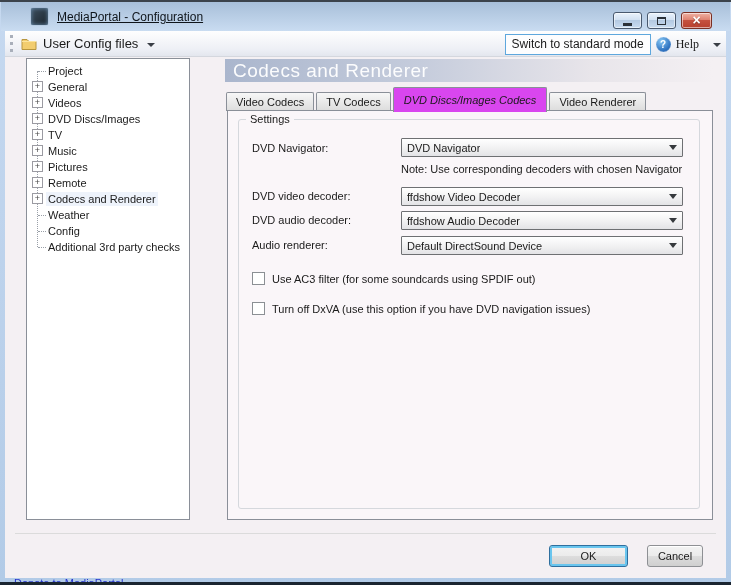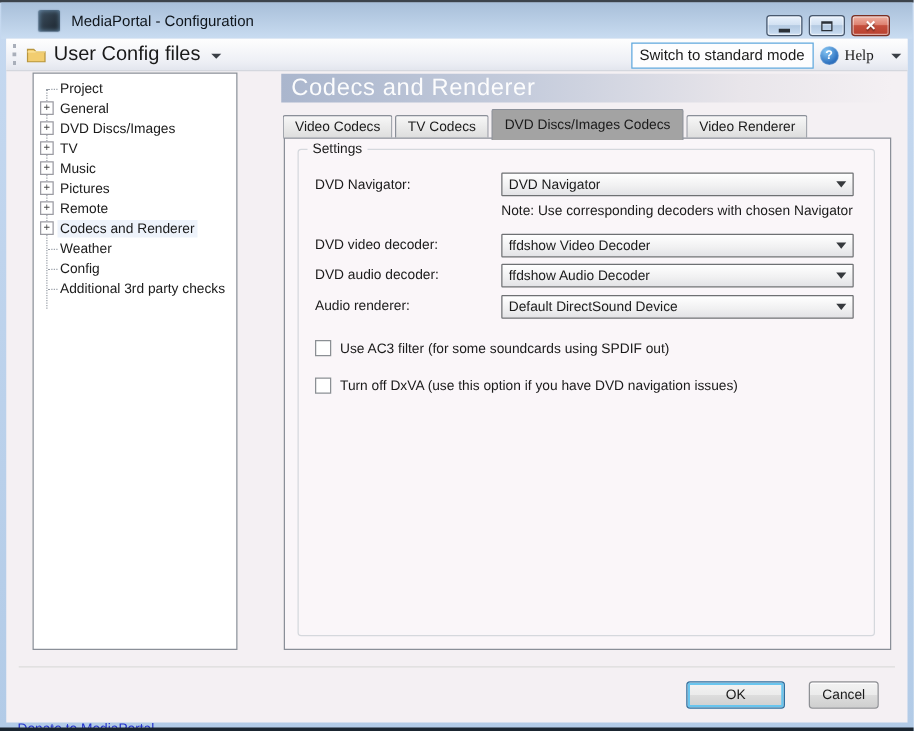--- a/index.html
+++ b/index.html
@@ -10,21 +10,21 @@
             background:linear-gradient(to bottom,#c6d9f0,#b2cbe7); overflow:hidden; }
   .top-line { position:absolute; top:0; left:0; right:0; height:2px; background:#3c434b; }
   .frame-bottom { position:absolute; bottom:0; left:0; right:0; height:3px; background:#1a2530; }
 
   
   .titlebar { position:absolute; top:2px; left:1px; right:1px; height:29px;
               background:linear-gradient(#a8bfd9,#c9dcf1); }
   .app-icon { position:absolute; left:30px; top:6px; width:17px; height:17px; border-radius:2px;
               background:linear-gradient(135deg,#3d4f60,#1b242c);
               box-shadow:inset 0 0 4px #6d93b4, 0 0 1px #5d7690; }
-  .title-text { position:absolute; left:56px; top:8px; font-size:12px; color:#0f151b; }
+  .title-text { position:absolute; left:56px; top:8px; font-size:12px; color:#0f151b;text-decoration:underline; }
   .winbtns { position:absolute; top:10px; right:18px; display:flex; gap:5px; }
   .winbtn { width:29px; height:17px; border:1px solid #49596e; border-radius:3px;
             display:flex; align-items:center; justify-content:center;
             background:linear-gradient(#eaf2fc 0%,#d2e1f2 45%,#b4cae2 50%,#c9dcf1 100%);
             box-shadow:inset 0 0 0 1px rgba(255,255,255,.55); }
   .winbtn.close { width:31px; border-color:#7a2f23;
             background:linear-gradient(#efb2a4 0%,#de8271 45%,#c7554 e 50%,#c04a38 100%);
             background:linear-gradient(#efb2a4 0%,#de8271 45%,#c5503e 50%,#b8402e 100%); }
   .glyph-min { width:9px; height:3px; background:#2b3138; margin-top:7px; }
   .glyph-max { width:9px; height:8px; border:1px solid #2b3138; border-top-width:2px; }
@@ -33,21 +33,21 @@
 
   
   .client { position:absolute; left:5px; right:5px; top:31px; bottom:7px; background:#f4f0f3; }
 
   
   .toolbar { position:absolute; top:0; left:0; right:0; height:26px;
              background:linear-gradient(#fefefe,#edeff5 75%,#e3e6ee);
              border-bottom:1px solid #d4d7de; display:flex; align-items:center; }
   .grip { width:0; height:17px; border-left:3px dotted #a9afba; margin-left:5px; }
   .folder-wrap { margin-left:8px; display:flex; }
-  .toolbar-label { margin-left:6px; font-size:16px; }
+  .toolbar-label { margin-left:6px; font-size:13px; }
   .dd-arrow { width:0; height:0; border-left:4px solid transparent; border-right:4px solid transparent;
               border-top:4px solid #3a3f46; margin-left:9px; margin-top:2px; }
   .toolbar-right { position:absolute; right:5px; top:2px; height:22px; display:flex;
                    align-items:center; gap:5px; }
   .switch-btn { height:21px; padding:0 6px; background:#fdfdfe; border:1px solid #5ea7dd;
                 font-size:12px; display:flex; align-items:center; cursor:default; }
   .help-icon { width:15px; height:15px; border-radius:50%; color:#fff; font-weight:bold; font-size:10px;
                display:flex; align-items:center; justify-content:center;
                background:radial-gradient(circle at 35% 28%,#85c6f4,#2e72c0 65%,#1c55a0);
                box-shadow:inset 0 0 1px #fff; }
@@ -70,21 +70,21 @@
              background:linear-gradient(to right,#aab6cd,#c5ccdc 40%,#e8e5ea 75%,#f4f0f3);
              color:rgba(255,255,255,.95); font-size:19px; line-height:23px; letter-spacing:.5px;
              white-space:nowrap; overflow:hidden; }
 
   
   .tabs { position:absolute; left:221px; top:56px; height:24px; display:flex; align-items:flex-end; }
   .tab { position:relative; z-index:1; height:19px; line-height:18px; padding:0 9px; margin-right:2px;
          background:linear-gradient(#f7f7f7,#dcdcdc); border:1px solid #8a8f98; border-bottom:none;
          border-radius:2px 2px 0 0; white-space:nowrap; cursor:default; }
   .tab.active { z-index:3; height:25px; line-height:24px; top:1px; padding:0 10px;
-                background:#a3a3a3; }
+                background:#d946ef;font-style:italic; }
 
   
   .tab-page { position:absolute; left:222px; top:79px; width:486px; height:410px; z-index:2;
               background:#faf6f9; border:1px solid #8a8f98; }
   .groupbox { position:absolute; left:10px; top:8px; right:12px; bottom:10px;
               border:1px solid #d5d8dd; border-radius:3px; }
   .group-label { position:absolute; left:18px; top:2px; background:#faf6f9; padding:0 4px; }
   .flabel { position:absolute; left:24px; white-space:nowrap; }
   .combo { position:absolute; left:173px; width:282px; height:19px; border:1px solid #6e7073;
            border-radius:1px; background:linear-gradient(#ffffff,#f1f1f2 55%,#e3e3e6);
@@ -156,20 +156,24 @@
       <div class="titem">
         <span class="tdash"></span>
         <span class="tlabel">Project</span>
       </div>
       <div class="titem">
         <span class="plusbox"></span>
         <span class="tlabel">General</span>
       </div>
       <div class="titem">
         <span class="plusbox"></span>
+        <span class="tlabel">Videos</span>
+      </div>
+      <div class="titem">
+        <span class="plusbox"></span>
         <span class="tlabel">DVD Discs/Images</span>
       </div>
       <div class="titem">
         <span class="plusbox"></span>
         <span class="tlabel">TV</span>
       </div>
       <div class="titem">
         <span class="plusbox"></span>
         <span class="tlabel">Music</span>
       </div>

